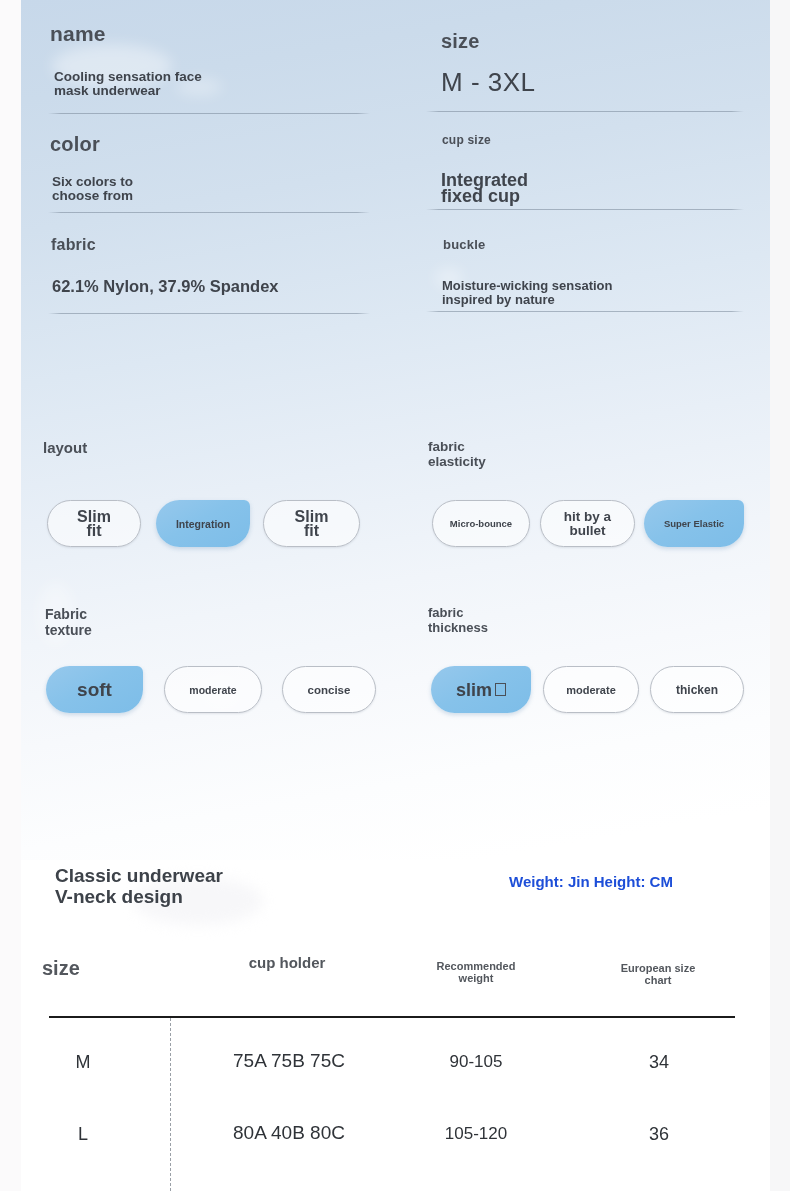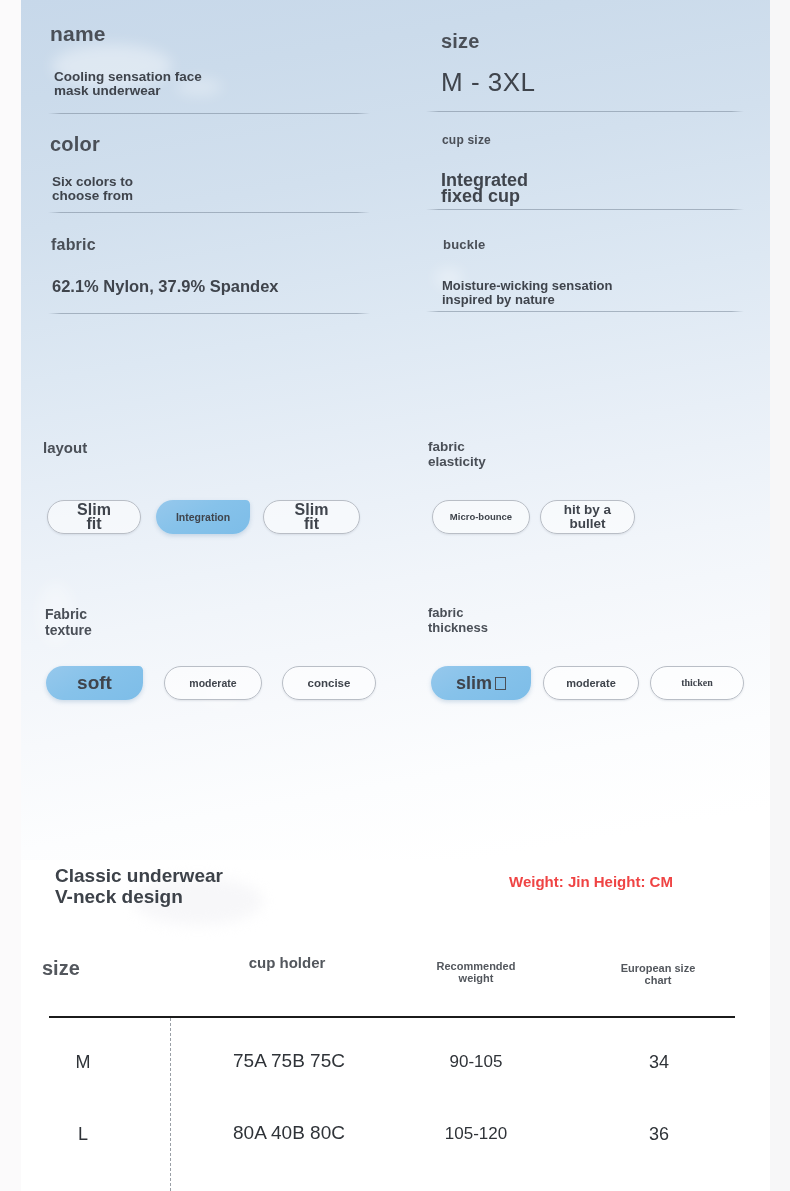--- a/index.html
+++ b/index.html
@@ -118,21 +118,21 @@
     position: absolute;
     color: #4a4f57;
     font-weight: bold;
   }
   .pills {
     position: absolute;
     display: flex;
   }
   .pill {
     box-sizing: border-box;
-    height: 34px;
+    height: 47px;
     display: flex;
     align-items: center;
     justify-content: center;
     text-align: center;
     color: #3f444c;
     font-weight: bold;
     line-height: 14px;
     white-space: pre-line;
   }
   .pill.off {
@@ -167,21 +167,21 @@
   .g-texture .pills       { left: 46px; top: 666px; gap: 9px; }
   .g-texture .pill:nth-child(1) { width: 97px; font-size: 19px; }
   .g-texture .pill:nth-child(2) { width: 98px; font-size: 10.5px; margin-left: 12px; }
   .g-texture .pill:nth-child(3) { width: 94px; font-size: 11.5px; margin-left: 11px; }
 
   
   .g-thick .group-title { left: 428px; top: 605px; font-size: 13px; }
   .g-thick .pills       { left: 431px; top: 666px; }
   .g-thick .pill:nth-child(1) { width: 100px; font-size: 18px; }
   .g-thick .pill:nth-child(2) { width: 96px; font-size: 11px; margin-left: 12px; }
-  .g-thick .pill:nth-child(3) { width: 94px; font-size: 10px; margin-left: 11px; font-family: Liberation Serif, serif; }
+  .g-thick .pill:nth-child(3) { width: 94px; font-size: 12px; margin-left: 11px; }
 
   .tofu {
     display: inline-block;
     width: 9px; height: 11px;
     border: 1px solid #4a4f57;
     margin-left: 3px;
     vertical-align: middle;
   }
 
   
@@ -192,21 +192,21 @@
     font-weight: bold;
     color: #3d4249;
     line-height: 21px;
     white-space: pre-line;
   }
   .measure-note {
     position: absolute;
     left: 509px; top: 873px;
     font-size: 15px;
     font-weight: bold;
-    color: #ef4444;
+    color: #1d4ed8;
   }
 
   .thead { position: absolute; left: 0; top: 0; width: 790px; }
   .th {
     position: absolute;
     color: #53575d;
     font-weight: bold;
     text-align: center;
     line-height: 12px;
     white-space: pre-line;
@@ -302,20 +302,21 @@
 fit</div>
       </div>
     </div>
 
     <div class="group g-elastic">
       <div class="group-title">fabric elasticity</div>
       <div class="pills">
         <div class="pill off">Micro-bounce</div>
         <div class="pill off">hit by a
 bullet</div>
+        <div class="pill on">Super Elastic</div>
       </div>
     </div>
 
     <div class="group g-texture">
       <div class="group-title">Fabric texture</div>
       <div class="pills">
         <div class="pill on">soft</div>
         <div class="pill off">moderate</div>
         <div class="pill off">concise</div>
       </div>

